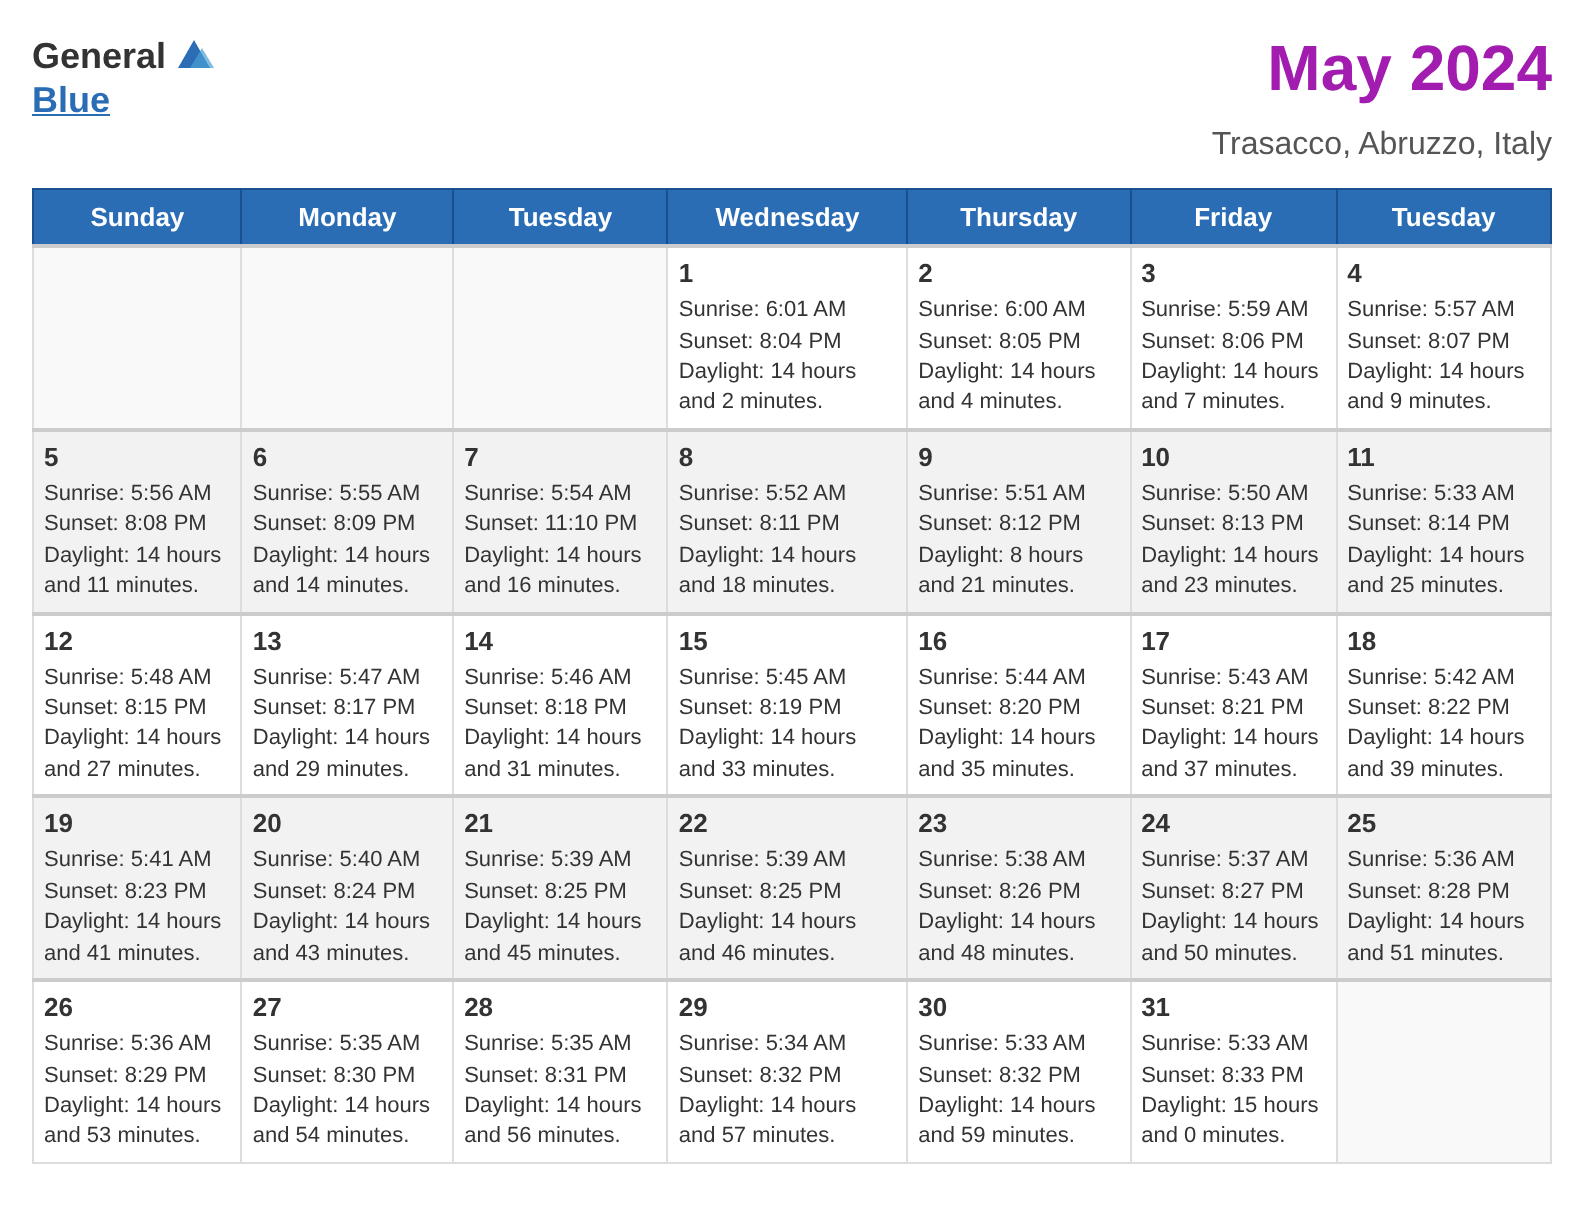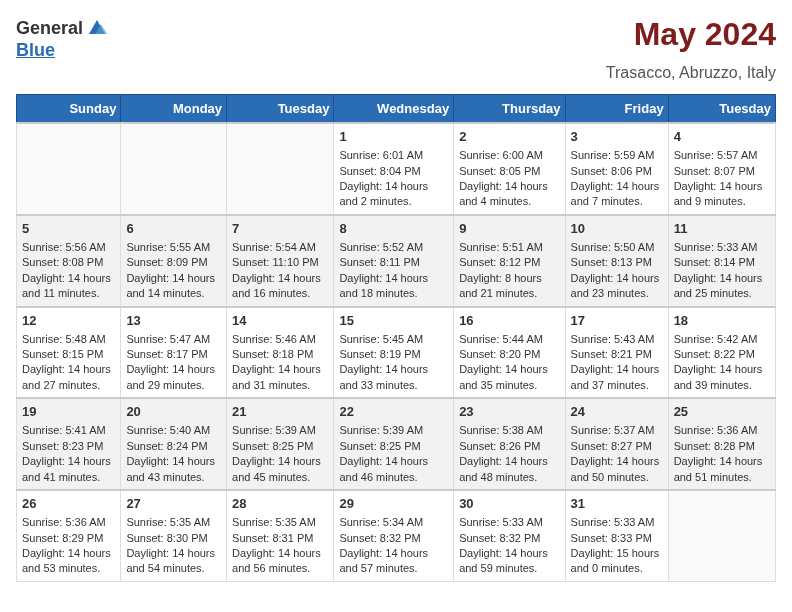--- a/index.html
+++ b/index.html
@@ -35,39 +35,39 @@
       width: 24px;
       height: 24px;
       margin-left: 2px;
     }
     .title-area {
       text-align: right;
     }
     .main-title {
       font-size: 32px;
       font-weight: bold;
-      color: #7f1d1d;
+      color: #a21caf;
     }
     .subtitle {
       font-size: 16px;
       color: #555;
       margin-top: 11px;
     }
     table {
       width: 100%;
       border-collapse: collapse;
       font-size: 11px;
     }
     thead tr {
       background-color: #2a6db5;
       color: #fff;
     }
     thead th {
       padding: 6px 4px;
-      text-align: right;
+      text-align: center;
       font-weight: bold;
       font-size: 13px;
       border: 1px solid #1a5090;
     }
     tbody tr {
       vertical-align: top;
     }
     tbody tr:nth-child(even) {
       background-color: #f2f2f2;
     }

